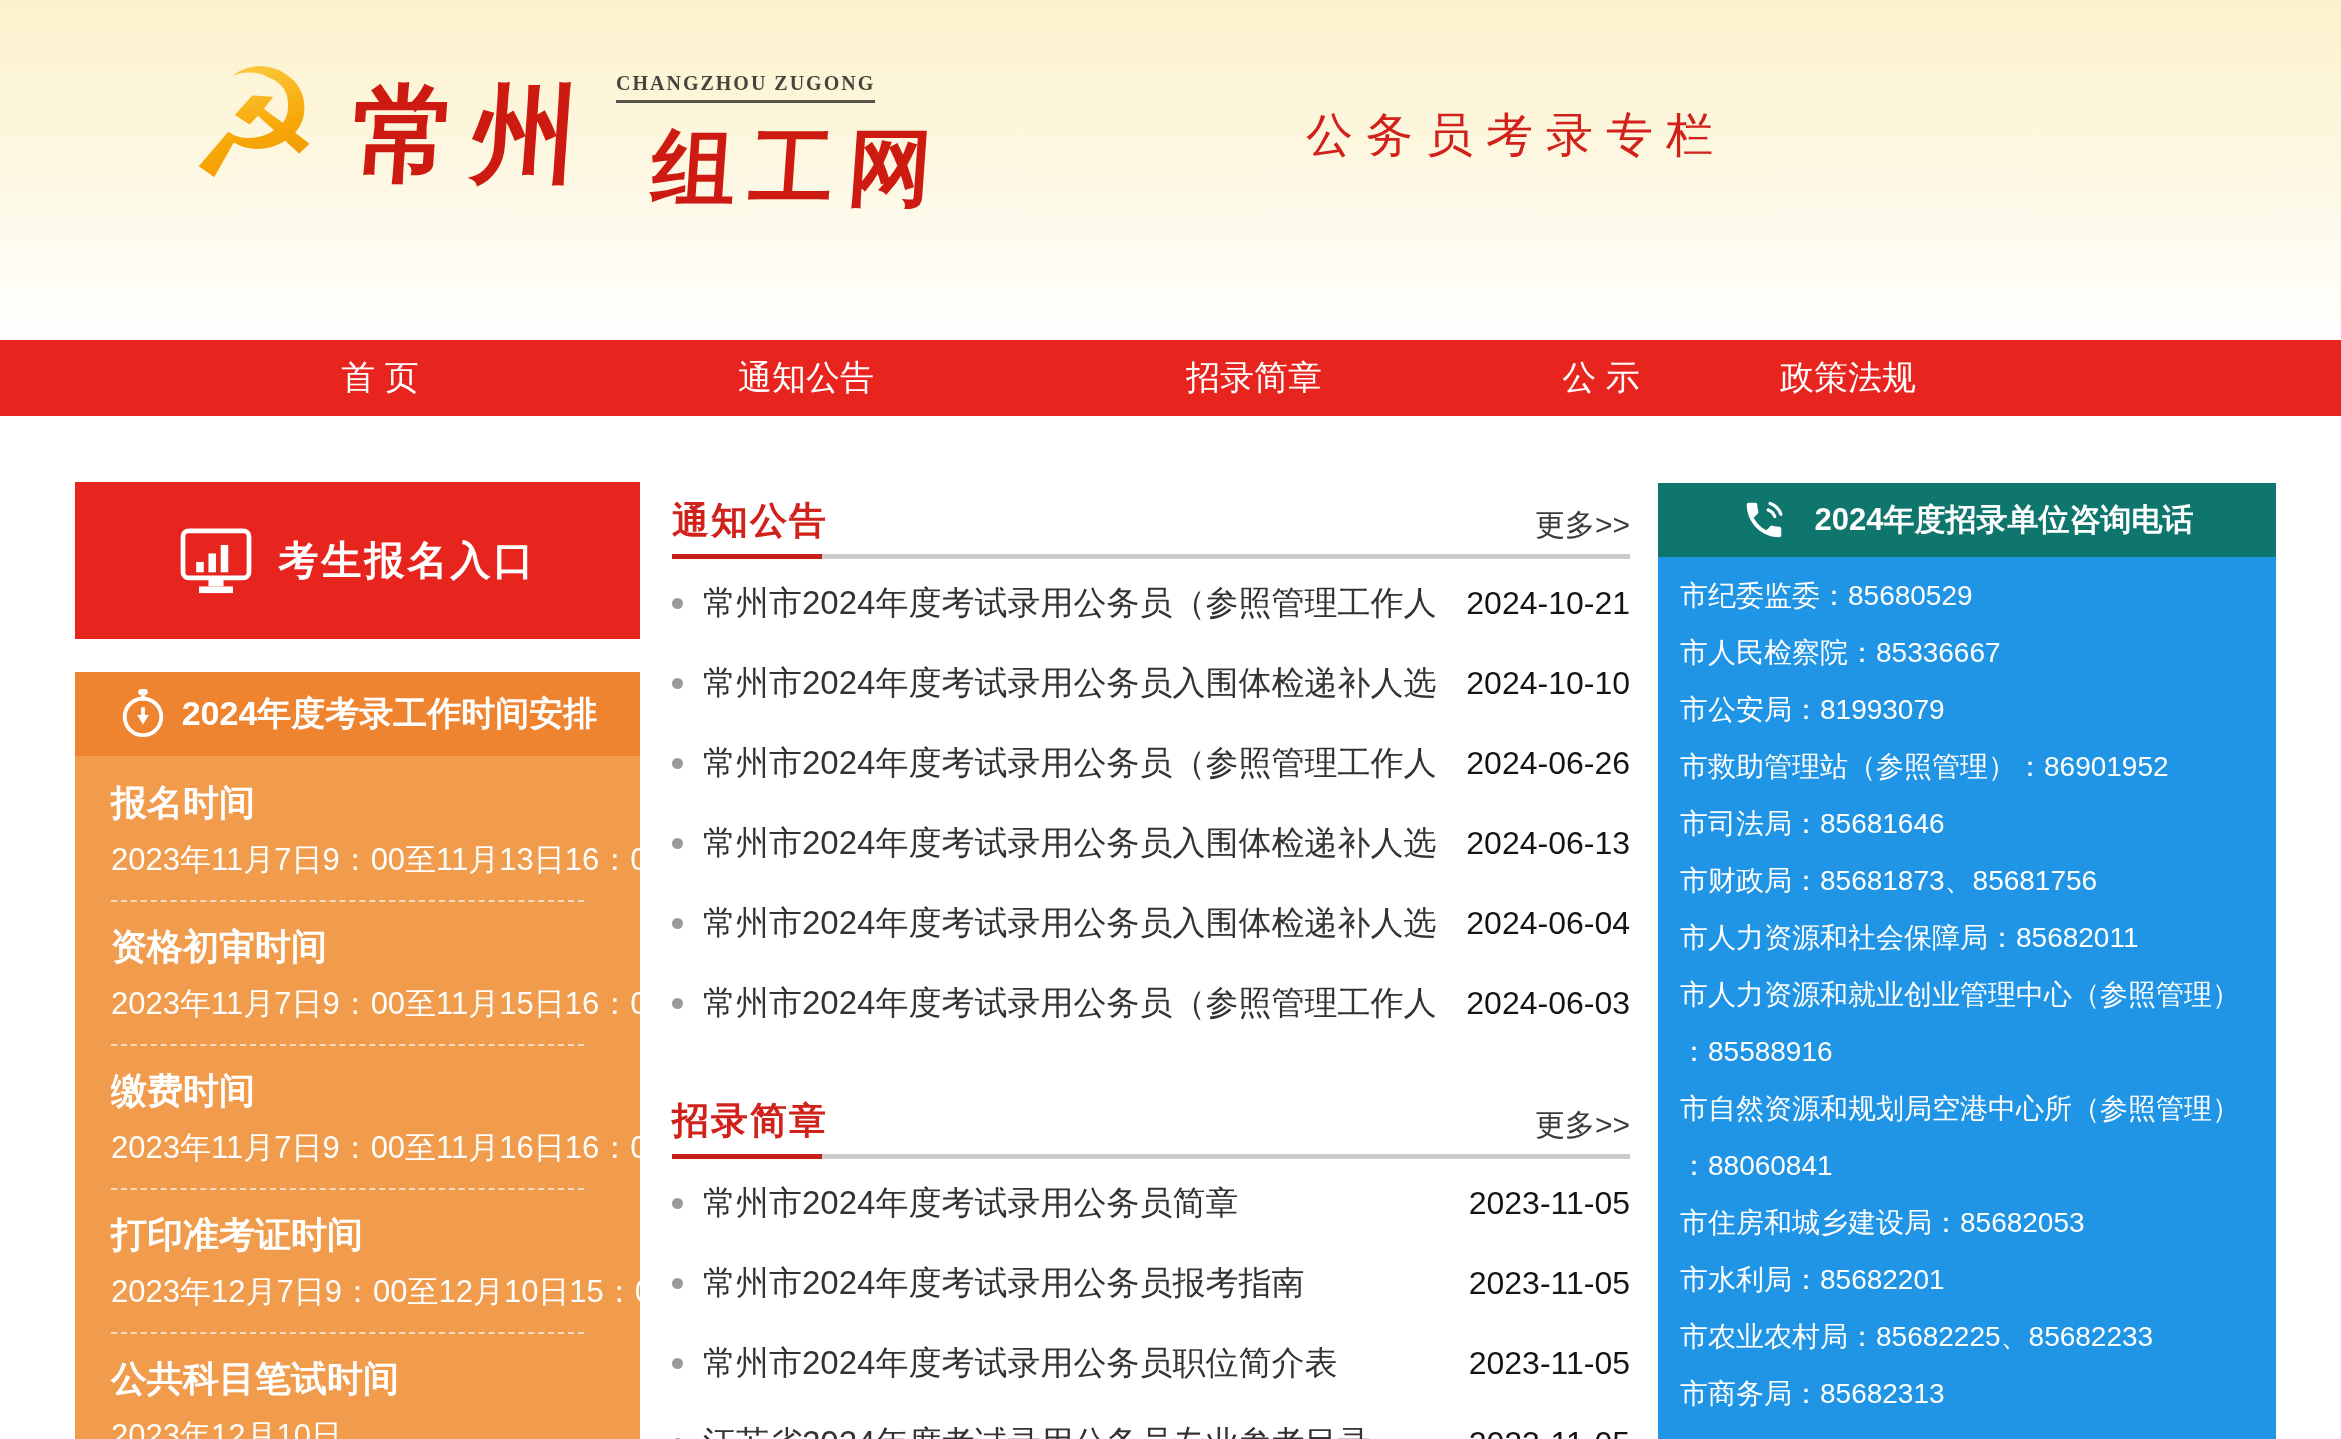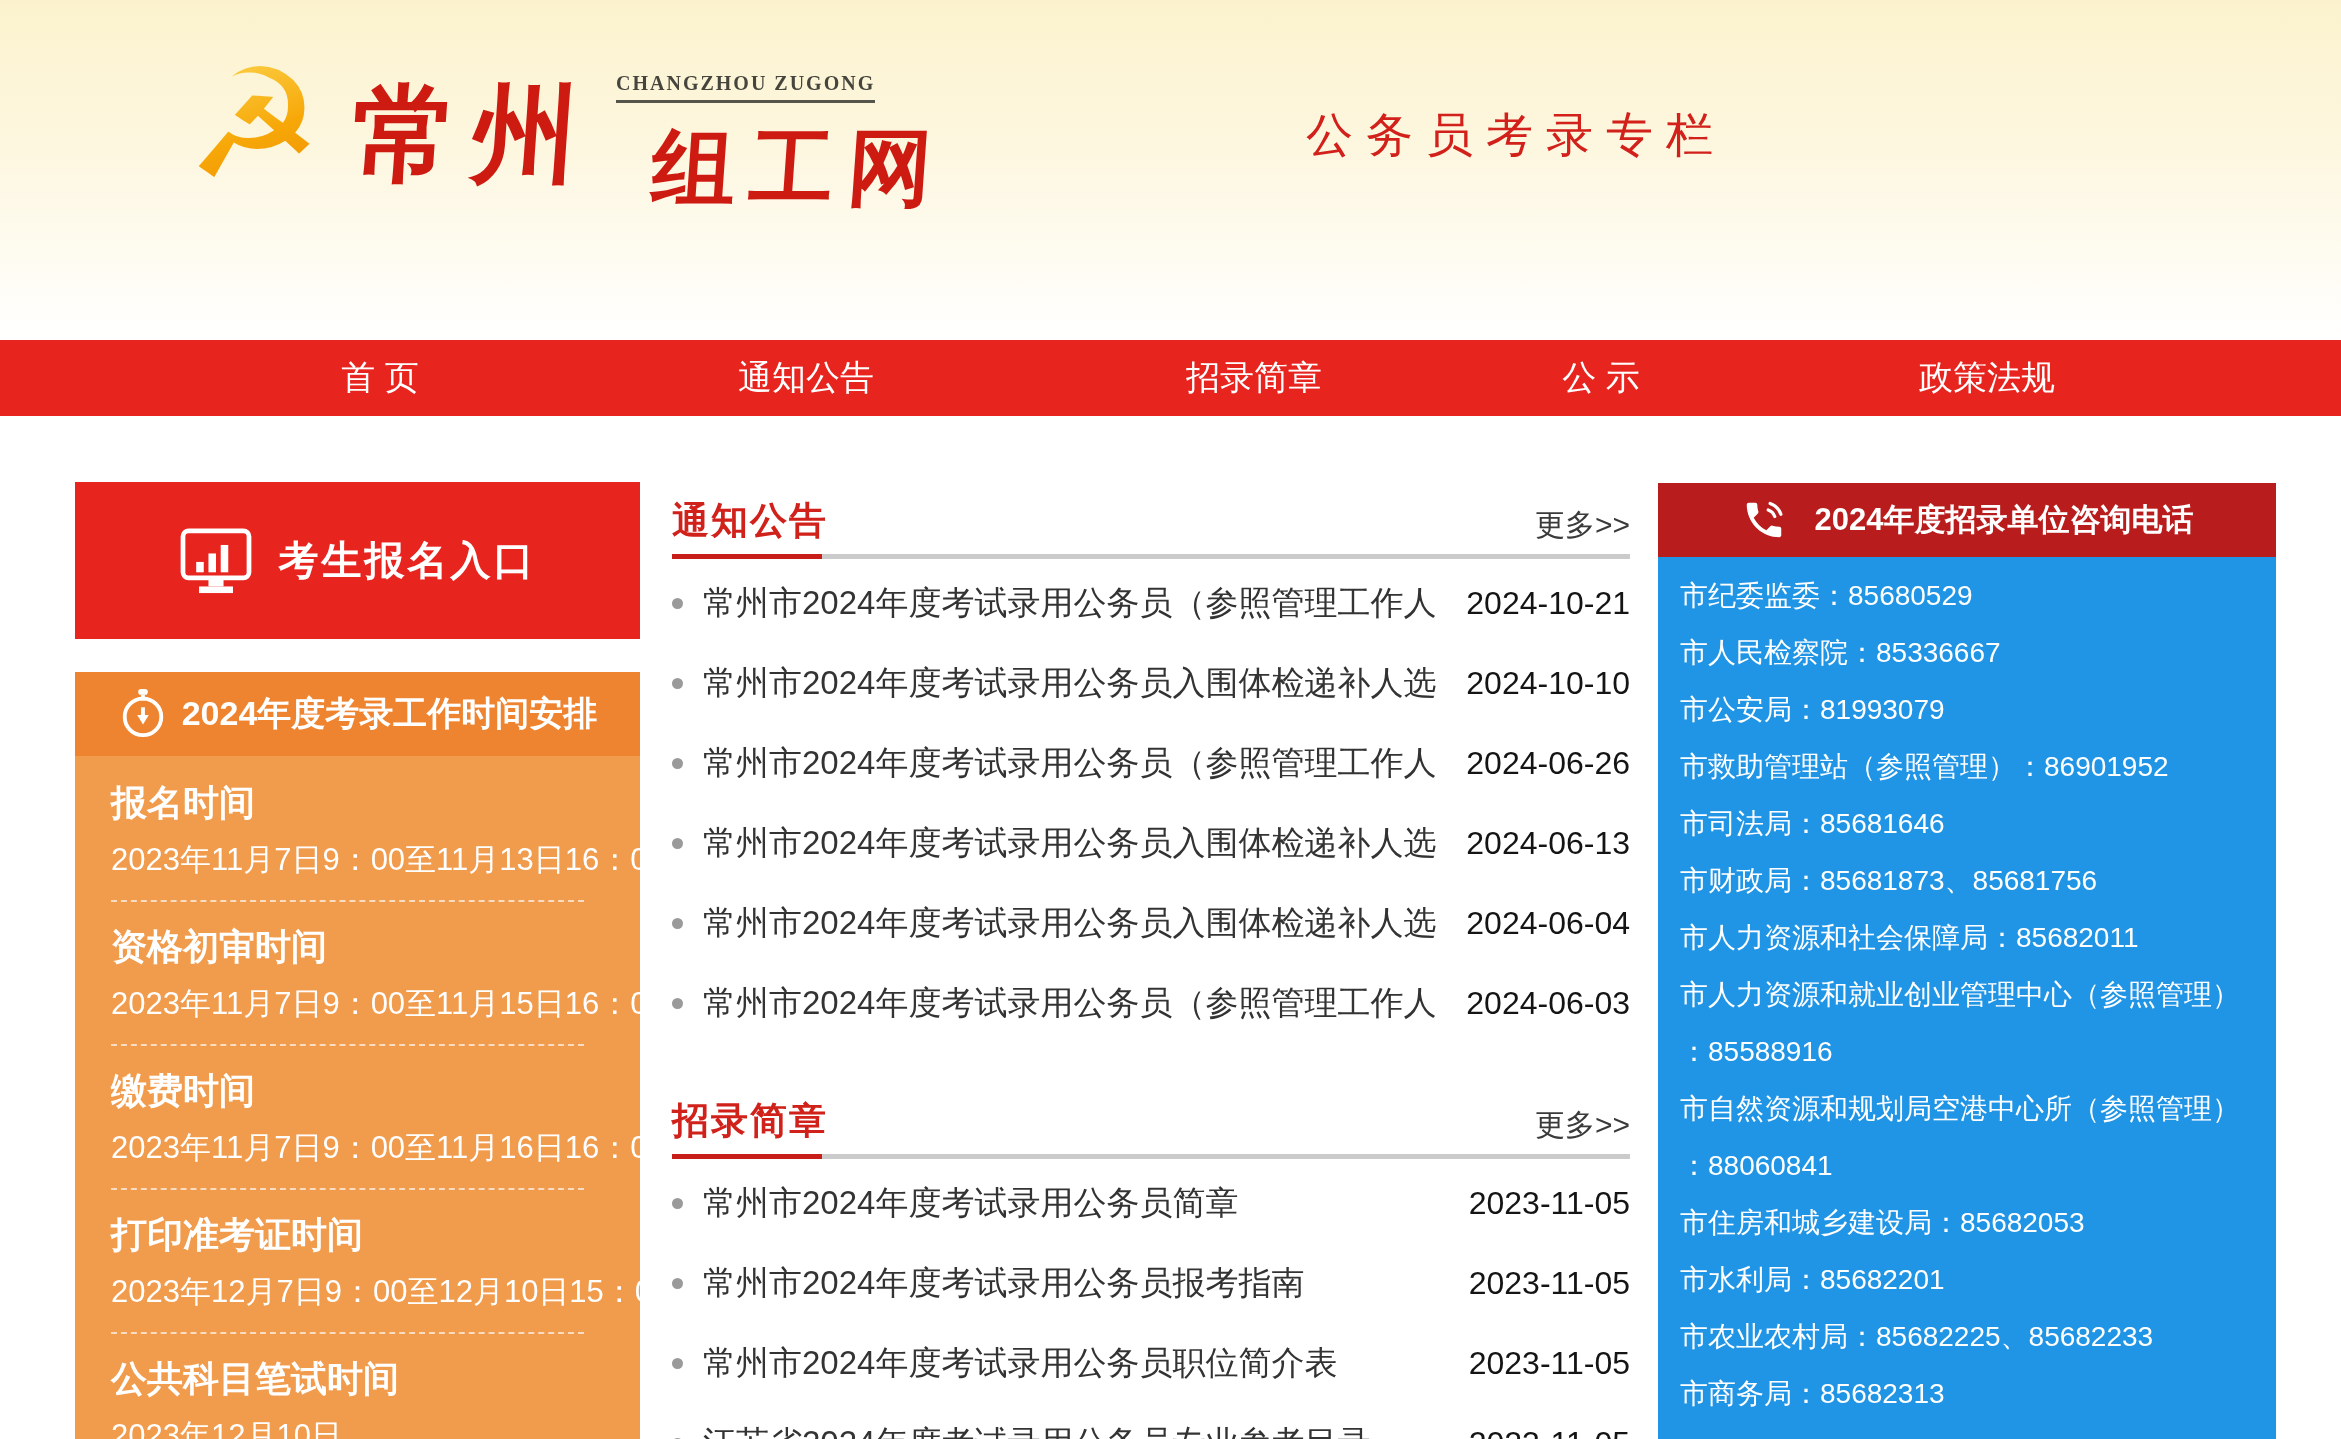--- a/index.html
+++ b/index.html
@@ -24,21 +24,21 @@
     color:#d2201b;letter-spacing:13px;}
 
   
   .nav{position:absolute;left:0;top:340px;width:2341px;height:76px;background:#e8241f;}
   .nav span{position:absolute;top:50%;transform:translate(-50%,-50%);
     color:#fff;font-size:34px;white-space:nowrap;cursor:pointer;}
   .nav span:nth-of-type(1){left:380px;}
   .nav span:nth-of-type(2){left:806px;}
   .nav span:nth-of-type(3){left:1254px;}
   .nav span:nth-of-type(4){left:1601px;}
-  .nav span:nth-of-type(5){left:1987px;}
+  .nav span:nth-of-type(5){left:1848px;}
 
   
   .entry-box{position:absolute;left:75px;top:482px;width:565px;height:157px;background:#e8241f;
     display:flex;align-items:center;justify-content:center;gap:26px;cursor:pointer;}
   .entry-box .label{color:#fff;font-size:40px;font-weight:bold;letter-spacing:3px;}
 
   .schedule{position:absolute;left:75px;top:672px;width:565px;height:791px;background:#f19b4c;}
   .schedule-head{height:84px;background:#ef8430;display:flex;align-items:center;
     justify-content:center;gap:14px;}
   .schedule-head .label{color:#fff;font-size:34px;font-weight:bold;}
@@ -57,21 +57,21 @@
   .sec-bar{margin-top:8px;height:5px;
     background:linear-gradient(to right,#c81e19 0,#c81e19 150px,#cbcbcb 150px,#cbcbcb 100%);}
   .list{margin-top:4px;}
   .row{display:flex;align-items:center;height:80px;}
   .dot{width:11px;height:11px;border-radius:50%;background:#9a9a9a;margin-right:20px;flex:0 0 auto;}
   .rt{flex:1;font-size:33px;color:#333;white-space:nowrap;overflow:hidden;cursor:pointer;}
   .rd{font-size:32px;color:#141414;margin-left:20px;white-space:nowrap;}
 
   
   .phones{position:absolute;left:1658px;top:483px;width:618px;height:956px;background:#2095e6;}
-  .phones-head{height:74px;background:#b91c1c;display:flex;align-items:center;
+  .phones-head{height:74px;background:#0f766e;display:flex;align-items:center;
     justify-content:center;gap:28px;}
   .phones-head .label{color:#fff;font-size:31px;font-weight:bold;}
   .phones-body{padding:10px 22px 0 22px;}
   .phone-row{font-size:28px;line-height:57px;color:#fff;line-break:anywhere;}
 
   svg{display:block;}
 </style>
 </head>
 <body>
 

